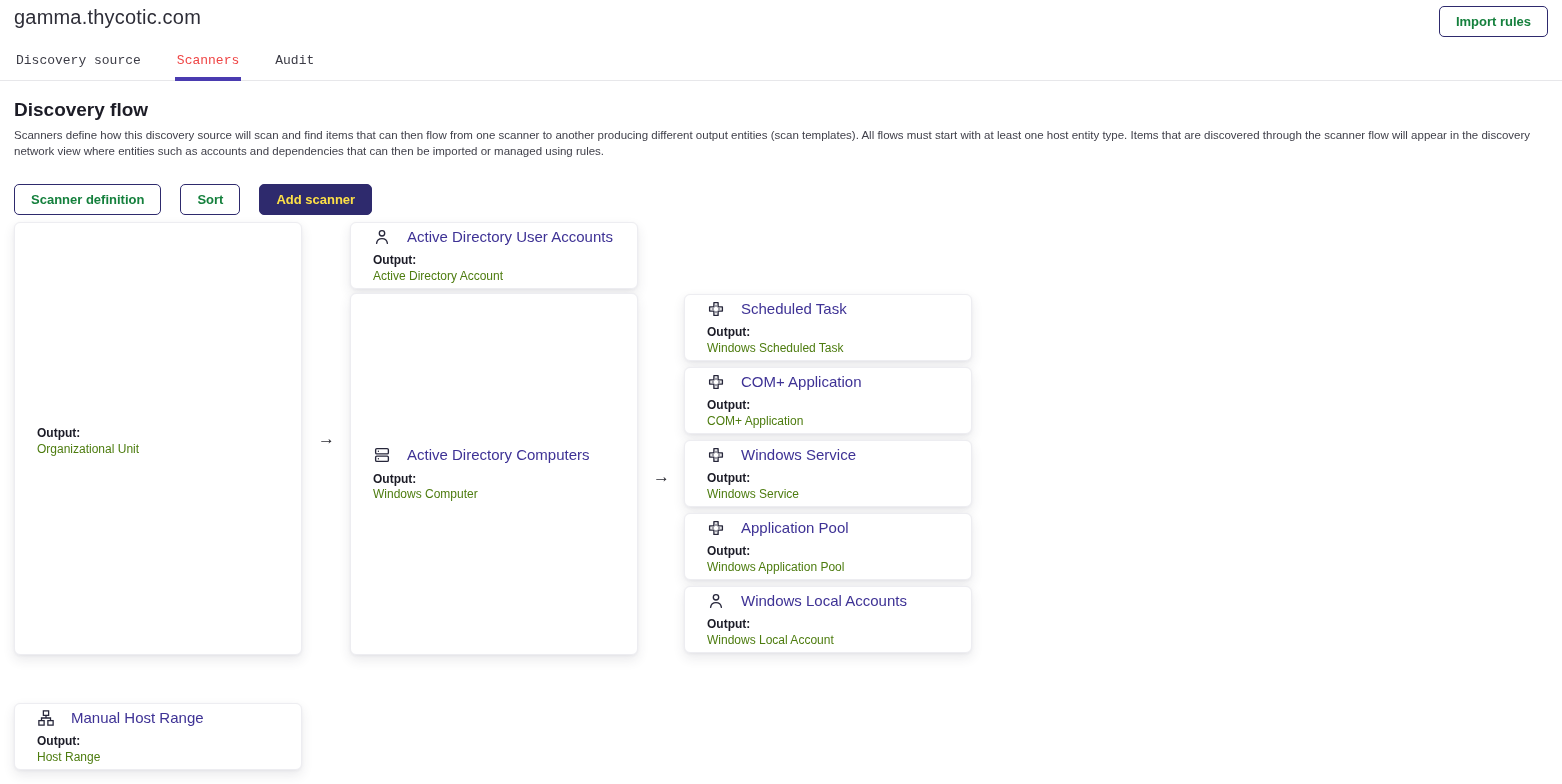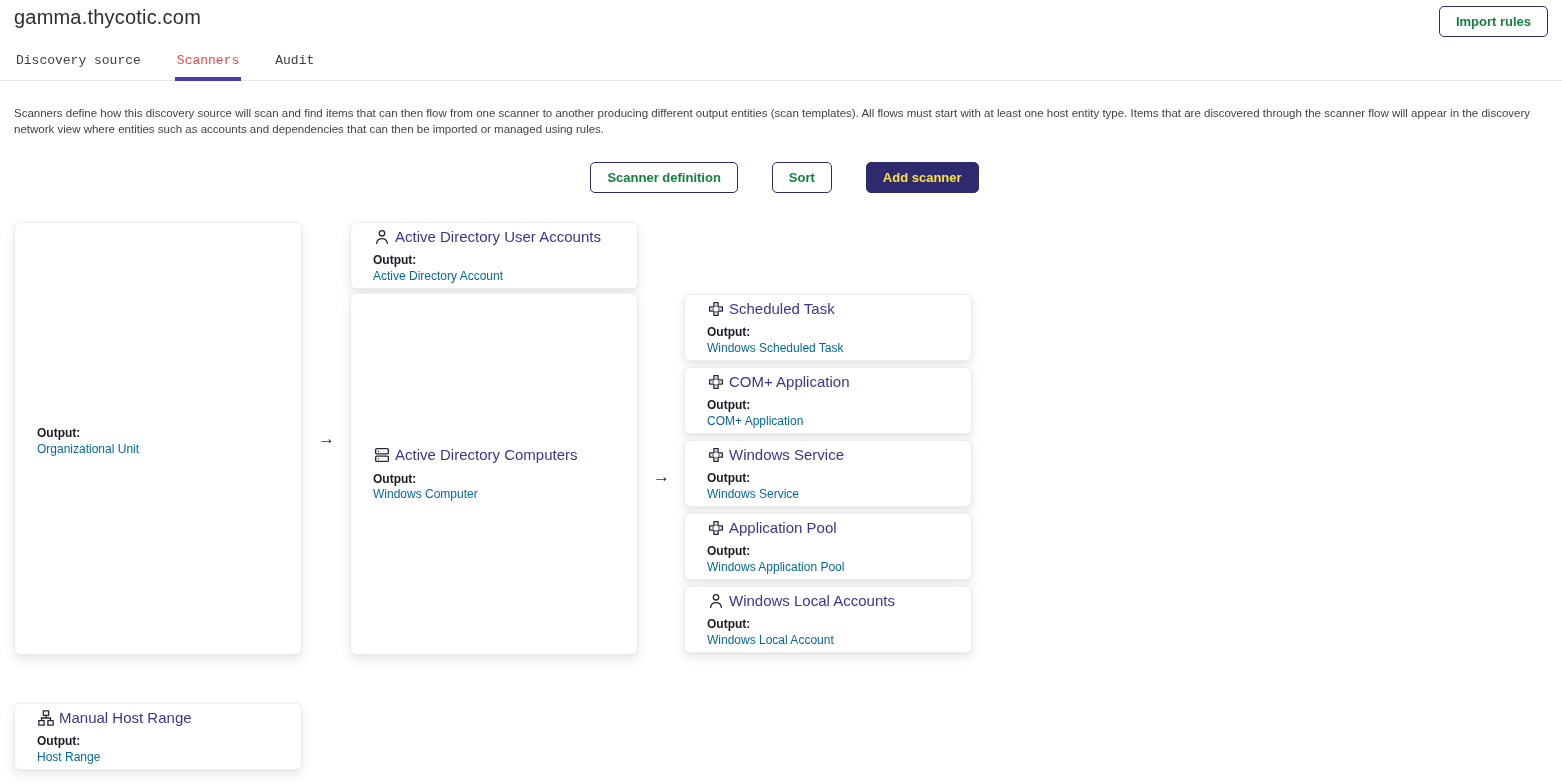--- a/index.html
+++ b/index.html
@@ -24,40 +24,40 @@
   }
   .btn.primary { background:#2e2a6d; color:#fde047; }
   
   .tabs { display:flex; gap:32px; padding:0 14px; border-bottom:1px solid #e7e7ea; margin-top:10px; }
   .tab { font-size:13px; color:#3c3c46; padding:6px 2px 9px 2px; cursor:pointer; border-bottom:4px solid transparent; margin-bottom:-1px;font-family:Liberation Mono, monospace; }
   .tab.active { color:#ef4444; border-bottom-color:#4a3bb0; }
   
   .page-head { padding:18px 14px 0 14px; }
   .page-heading { font-size:19px; font-weight:700; color:#1c1c26; }
   .page-desc { font-size:11.5px; line-height:1.38; color:#3f3f49; margin-top:7px; max-width:1536px; }
-  .toolbar { display:flex; justify-content:center; gap:34px; padding:24px 7px 0 14px; }
+  .toolbar { display:flex; justify-content:flex-start; gap:19px; padding:24px 7px 0 14px; }
   
   .flow-canvas { position:absolute; left:0; top:210px; width:1562px; height:574px; }
   .card {
     position:absolute; background:#ffffff;
     border:1px solid #ededf1; border-radius:6px;
     box-shadow:0 5px 12px rgba(45,45,70,.10), 0 1px 3px rgba(45,45,70,.05);
     display:flex; flex-direction:column; justify-content:center;
     padding:0 18px 0 22px;
   }
-  .card-title-row { display:flex; align-items:flex-start; gap:4px;text-align:right; }
+  .card-title-row { display:flex; align-items:flex-start; gap:16px;text-align:right; }
   .glyph { width:18px; height:18px; flex:none; color:#26263a; margin-top:1px; }
   .glyph svg { width:18px; height:18px; display:block; }
   .card-title {
     font-size:15px; font-weight:500; color:#3e3295;
     line-height:1.28; text-decoration:none; cursor:pointer;
   }
   .card-output { display:flex; margin-top:7px; font-size:12px; line-height:1.3;flex-direction:column; }
   .output-label { font-weight:700; color:#1b1b26; width:84px; flex:none; }
-  .output-value { color:#0369a1; }
+  .output-value { color:#4d7c0f; }
   .flow-arrow { position:absolute; font-size:17px; font-weight:500; color:#2b2b33; }
 </style>
 </head>
 <body>
 
 <svg width="0" height="0" style="position:absolute">
   <defs>
     <g id="ic-sitemap" fill="none" stroke="currentColor" stroke-width="1.7">
       <rect x="8.5" y="2.5" width="7" height="6"></rect>
       <rect x="2.5" y="15.5" width="7" height="6"></rect>
@@ -85,20 +85,21 @@
   <button class="btn">Import rules</button>
 </div>
 
 <div class="tabs">
   <div class="tab">Discovery source</div>
   <div class="tab active">Scanners</div>
   <div class="tab">Audit</div>
 </div>
 
 <div class="page-head">
+  <div class="page-heading">Discovery flow</div>
   <div class="page-desc">Scanners define how this discovery source will scan and find items that can then flow from one scanner to another producing different output entities (scan templates). All flows must start with at least one host entity type. Items that are discovered through the scanner flow will appear in the discovery network view where entities such as accounts and dependencies that can then be imported or managed using rules.</div>
 </div>
 
 <div class="toolbar">
   <button class="btn">Scanner definition</button>
   <button class="btn">Sort</button>
   <button class="btn primary">Add scanner</button>
 </div>
 
 <div class="flow-canvas">

